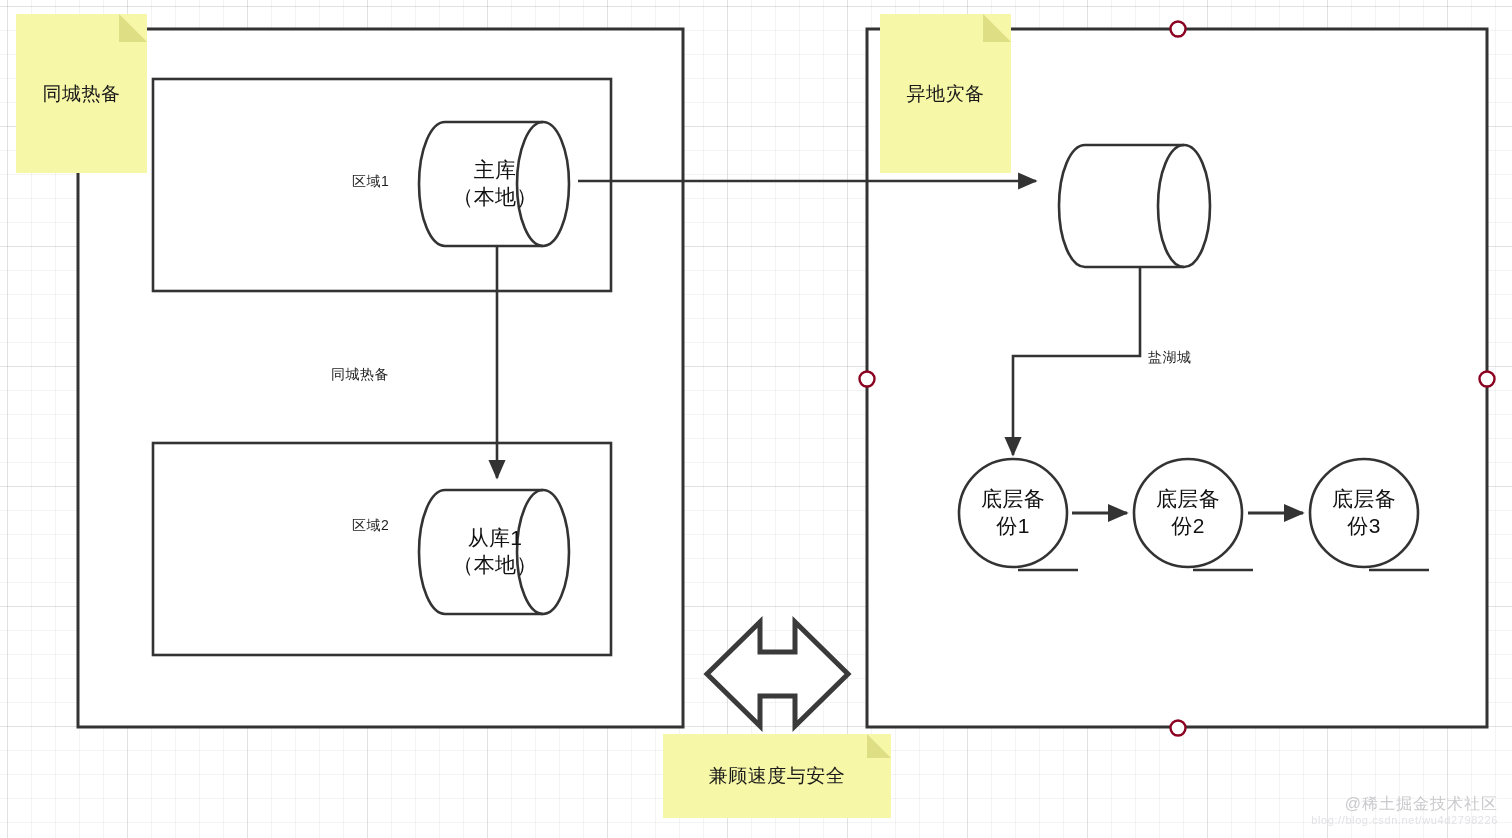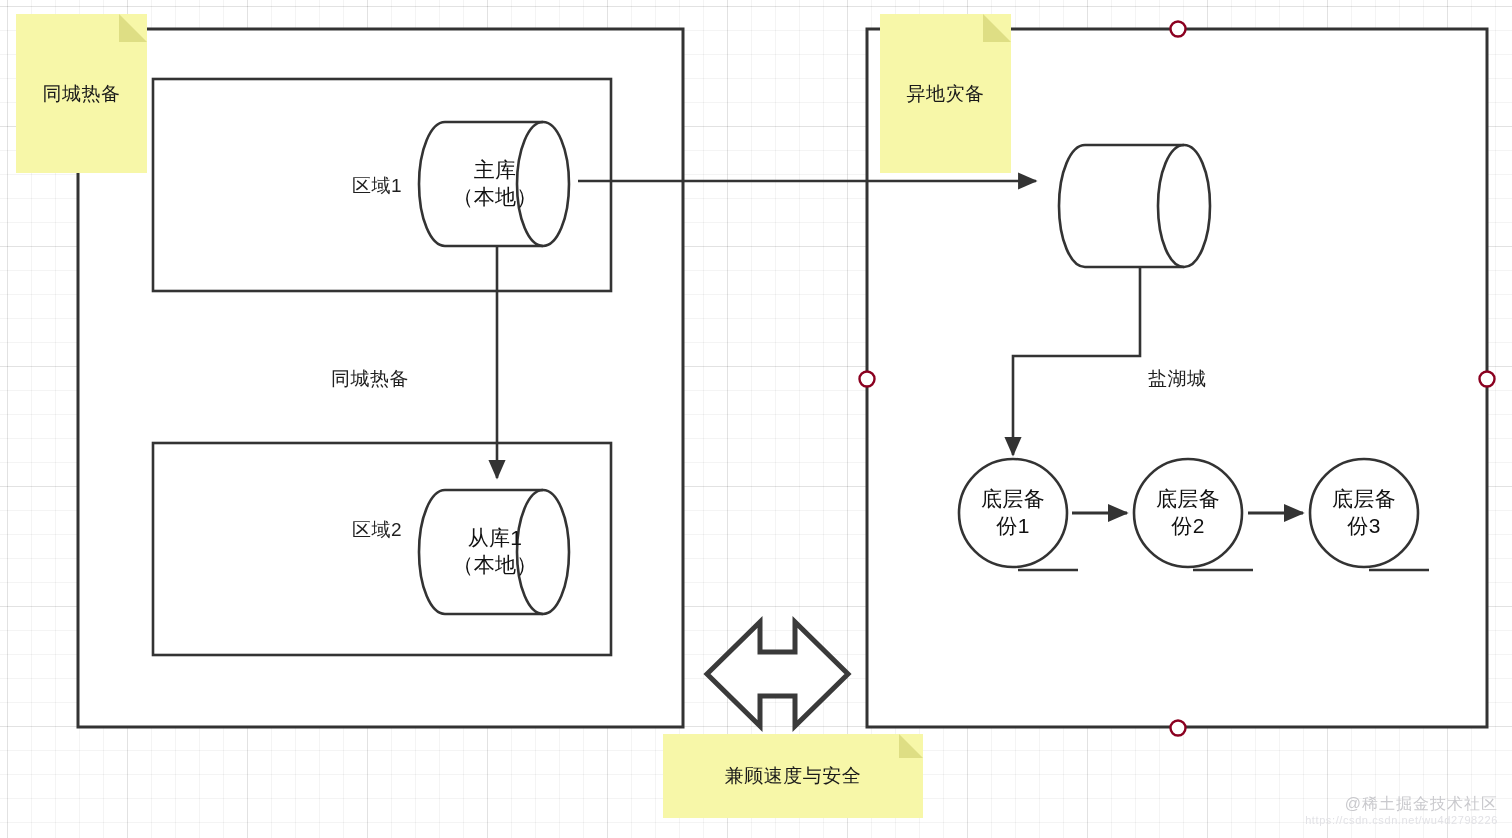--- a/index.html
+++ b/index.html
@@ -55,21 +55,21 @@
   }
   .note-br .fold {
     top: 0;
     right: 0;
     border-left: 24px solid #dede84;
     border-top: 24px solid transparent;
   }
   .lbl {
     position: absolute;
     color: #1f1f1f;
-    font-size: 19px;
+    font-size: 14px;
     white-space: nowrap;
     letter-spacing: 0.5px;
   }
   .shape-label {
     position: absolute;
     text-align: center;
     color: #111111;
     font-size: 21px;
     line-height: 1.28;
     white-space: nowrap;
@@ -167,30 +167,30 @@
   <div class="note note-tl" style="left:16px; top:14px; width:131px; height:159px;">
     <span class="fold"></span>
     <span>同城热备</span>
   </div>
 
   <div class="note note-tl" style="left:844px; top:14px; width:131px; height:159px;margin-left:36px;">
     <span class="fold"></span>
     <span>异地灾备</span>
   </div>
 
-  <div class="note note-br" style="left:663px; top:734px; width:260px; height:84px;">
+  <div class="note note-br" style="left:663px; top:734px; width:228px; height:84px;">
     <span class="fold"></span>
     <span>兼顾速度与安全</span>
   </div>
 
   <div class="lbl" style="left:352px; top:173px;">区域1</div>
   <div class="lbl" style="left:352px; top:517px;">区域2</div>
 
   <div class="lbl" style="left:331px; top:366px;">同城热备</div>
-  <div class="lbl" style="left:1148px; top:366px;">盐湖城</div>
+  <div class="lbl" style="left:1148px; top:349px;">盐湖城</div>
 
   <div class="shape-label" style="left:420px; top:157px; width:150px;">
     <div>主库</div>
     <div>（本地）</div>
   </div>
 
   <div class="shape-label" style="left:420px; top:525px; width:150px;">
     <div>从库1</div>
     <div>（本地）</div>
   </div>
@@ -206,16 +206,16 @@
     <div>份2</div>
   </div>
 
   <div class="shape-label" style="left:1299px; top:486px; width:130px;">
     <div>底层备</div>
     <div>份3</div>
   </div>
 
   <div class="watermark">
     <div class="wm-main">@稀土掘金技术社区</div>
-    <div class="wm-sub">https://csdn.csdn.net/wu4d2798226</div>
+    <div class="wm-sub">blog://blog.csdn.net/wu4d2798226</div>
   </div>
 
 </div>
 
 </body></html>

